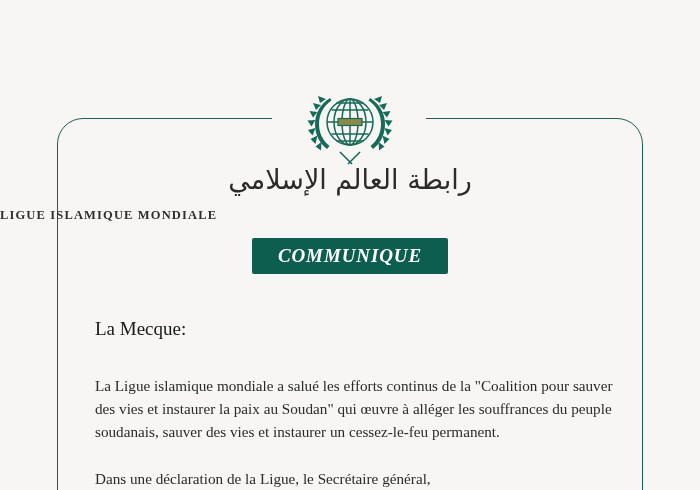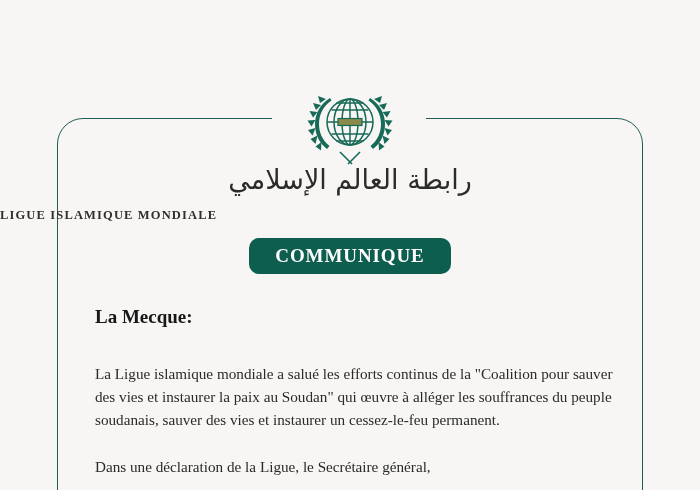--- a/index.html
+++ b/index.html
@@ -95,38 +95,39 @@
   }
   #badge {
     display: inline-block;
     background: #0e5e50;
     color: #ffffff;
     font-family: "Liberation Serif", serif;
     font-weight: bold;
     font-size: 19px;
     letter-spacing: 0.9px;
     padding: 8px 26px 9px 26px;
-    border-radius: 10px;
+    border-radius: 2px;
     line-height: 1;
+    font-style: italic;
   }
 
   
   #content {
     position: absolute;
     left: 95px;
     top: 306px;
     width: 533px;
   }
 
   .dateline {
     font-family: "Liberation Serif", serif;
-    font-weight: bold;
+    font-weight: normal;
     font-size: 19px;
     color: #181818;
-    margin: 0 0 33px 0;
+    margin: 12px 0 33px 0;
     line-height: 1.2;
   }
 
   .para {
     font-family: Liberation Serif, serif;
     font-size: 15.2px;
     line-height: 1.52;
     color: #2a2a2a;
     margin: 0 0 24px 0;
     text-align: left;

